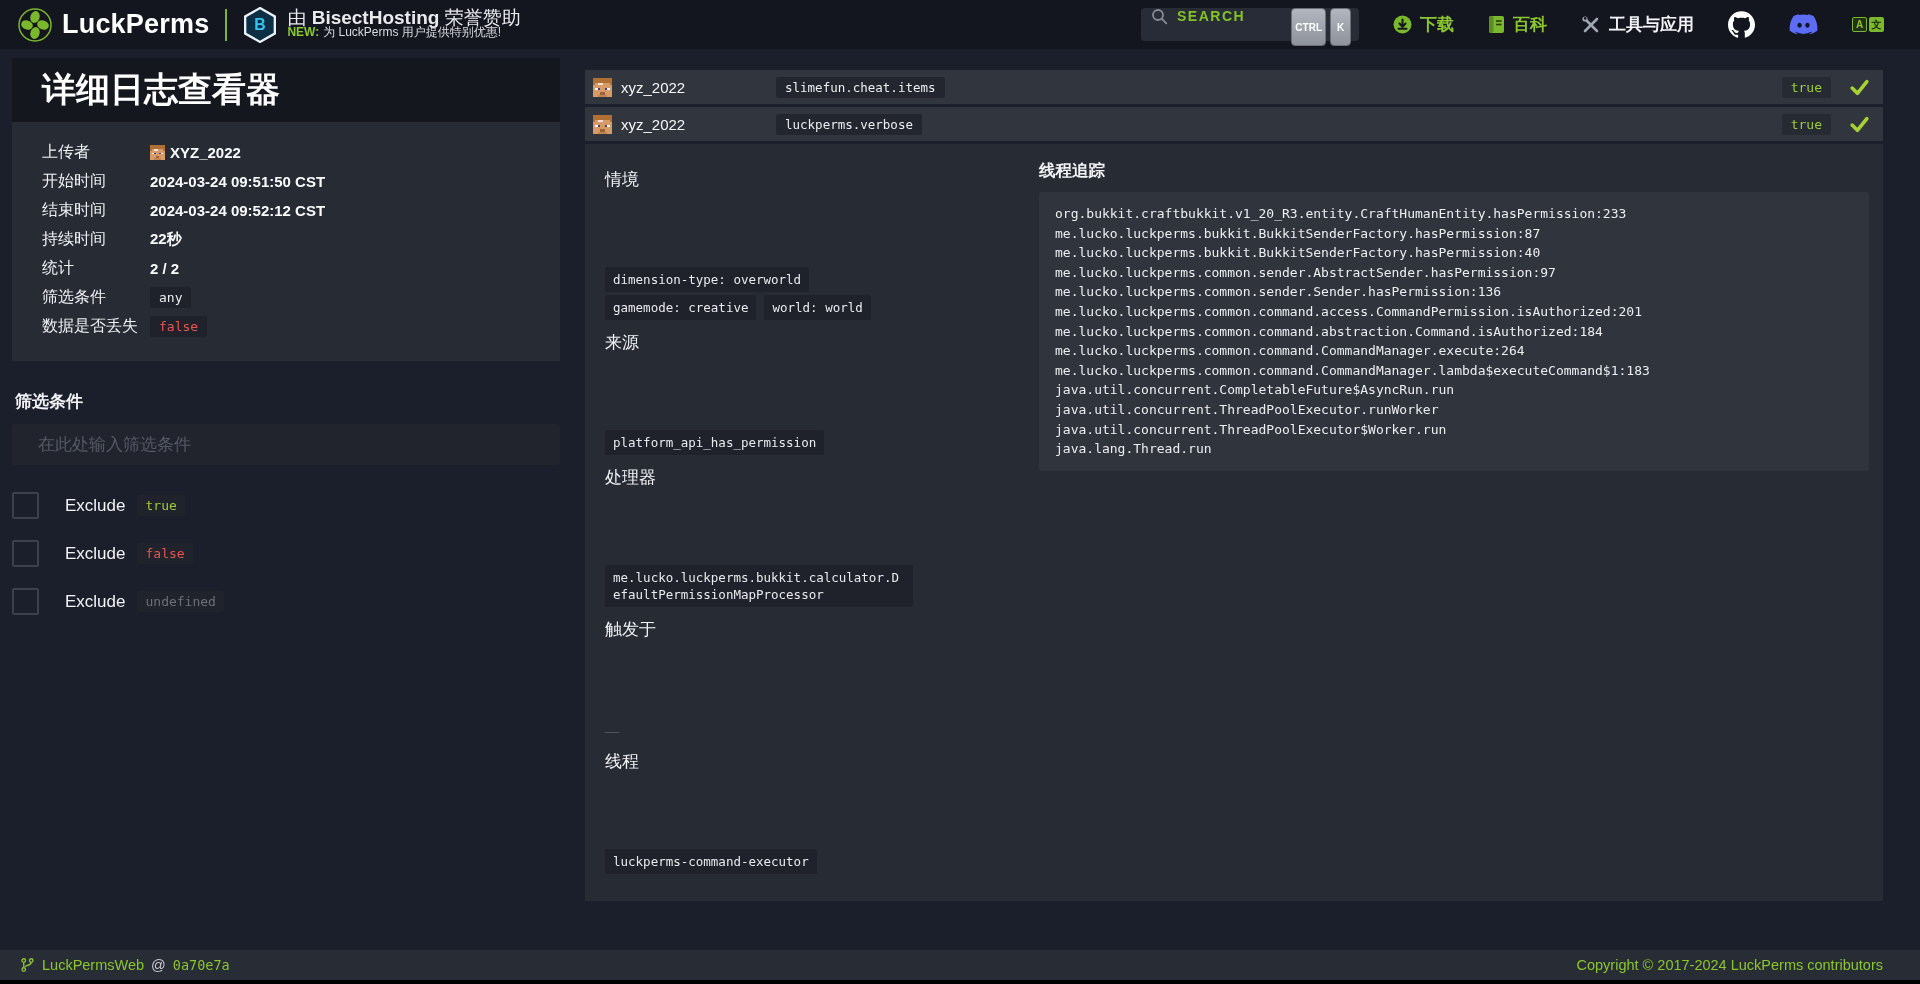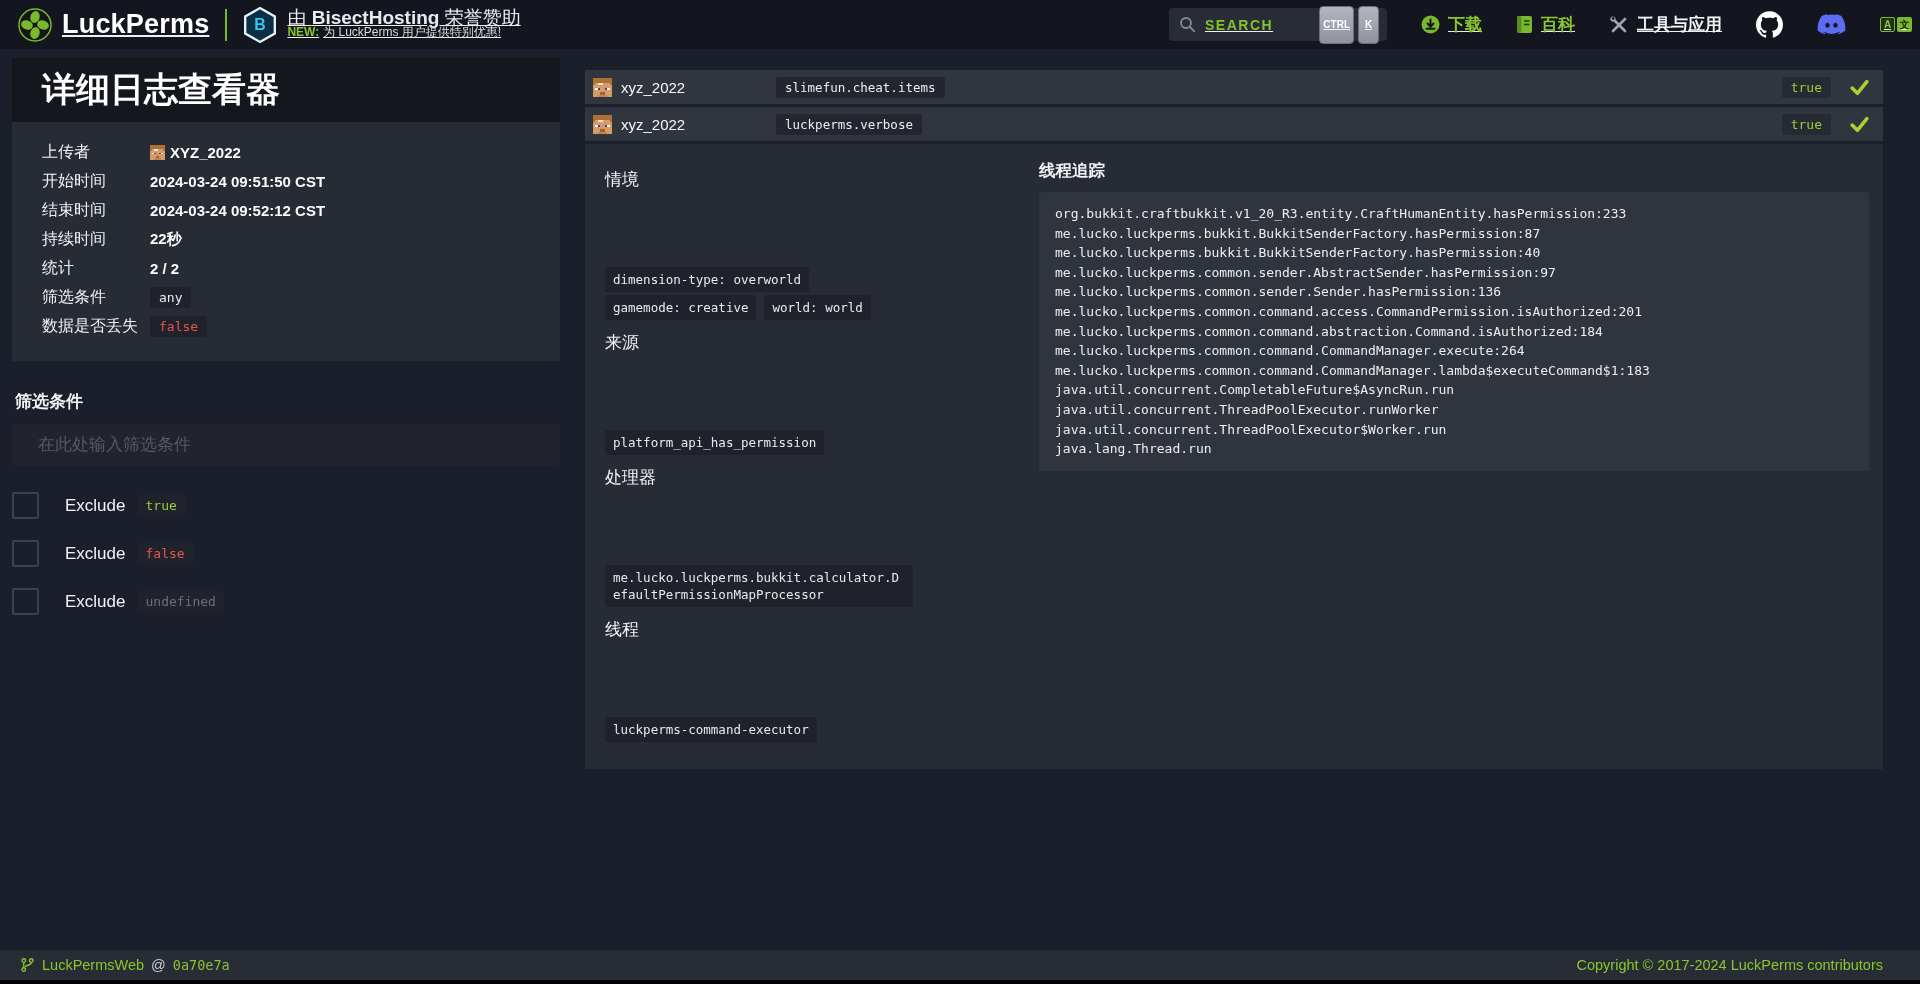--- a/index.html
+++ b/index.html
@@ -8,37 +8,37 @@
     background:#1b1e2b;
     font-family:"Liberation Sans","DejaVu Sans",sans-serif;
     color:#eceef0;
     display:flex; flex-direction:column;
   }
   .mono { font-family:"DejaVu Sans Mono",monospace; }
 
   
   .navbar {
     height:49px; background:#13151f; flex:0 0 49px;
-    display:flex; align-items:center; padding:0 8px 0 18px;text-decoration:underline;
+    display:flex; align-items:center; padding:0 36px 0 18px;
   }
   .brand { display:flex; align-items:center; gap:10px; }
   .brand-logo { width:34px; height:34px; }
   .brand-name { font-size:27px; font-weight:700; color:#fff; letter-spacing:.2px; }
   .nav-divider { width:2px; height:32px; background:#7ab82c; margin:0 16px; }
   .sponsor { display:flex; align-items:center; gap:10px; }
   .sponsor-logo { width:34px; height:36px; }
   .sponsor-text { display:flex; flex-direction:column; justify-content:center; line-height:15px; }
   .sponsor-line1 { font-size:19px; color:#e8eaec; }
   .sponsor-line1 b { font-weight:700; }
   .sponsor-line2 { font-size:12px; color:#d9dbde; }
   .sponsor-new { color:#8bc72e; font-weight:700; margin-right:4px; }
   .nav-right { margin-left:auto; display:flex; align-items:center; gap:34px; }
   .searchbox {
     width:218px; height:33px; background:#282c36; border-radius:4px;
-    display:flex; align-items:center; padding:0 8px 0 10px; cursor:pointer;
+    display:flex; align-items:flex-start; padding:0 8px 0 10px; cursor:pointer;
   }
   .search-label { color:#84c22b; font-weight:700; font-size:14px; letter-spacing:1.5px; margin-left:26px; }
   .search-keys { margin-left:auto; display:flex; gap:4px; }
   .key {
     min-width:21px; height:38px; padding:0 3px; border-radius:4px;
     background:linear-gradient(#b2b7bf,#8d929b); border:1px solid #6a6f78;
     color:#fff; font-size:10px; font-weight:700;
     display:flex; align-items:center; justify-content:center;
   }
   .nav-link { display:flex; align-items:center; gap:8px; font-size:17px; font-weight:700; cursor:pointer; }
@@ -367,20 +367,26 @@
           </div>
           <div class="field">
             <span class="field-label">处理器</span>
     <span class="field-lines">
               <span class="field-line">
                 <span class="val-badge">me.lucko.luckperms.bukkit.calculator.DefaultPermissionMapProcessor</span>
               </span>
             </span>
           </div>
           <div class="field">
+            <span class="field-label">触发于</span>
+    <span class="field-lines">
+              <span class="field-empty">—</span>
+            </span>
+          </div>
+          <div class="field">
             <span class="field-label">线程</span>
     <span class="field-lines">
               <span class="field-line">
                 <span class="val-badge">luckperms-command-executor</span>
               </span>
             </span>
           </div>
         </div>
       <div class="detail-right">
         <div class="trace-heading">线程追踪</div>

